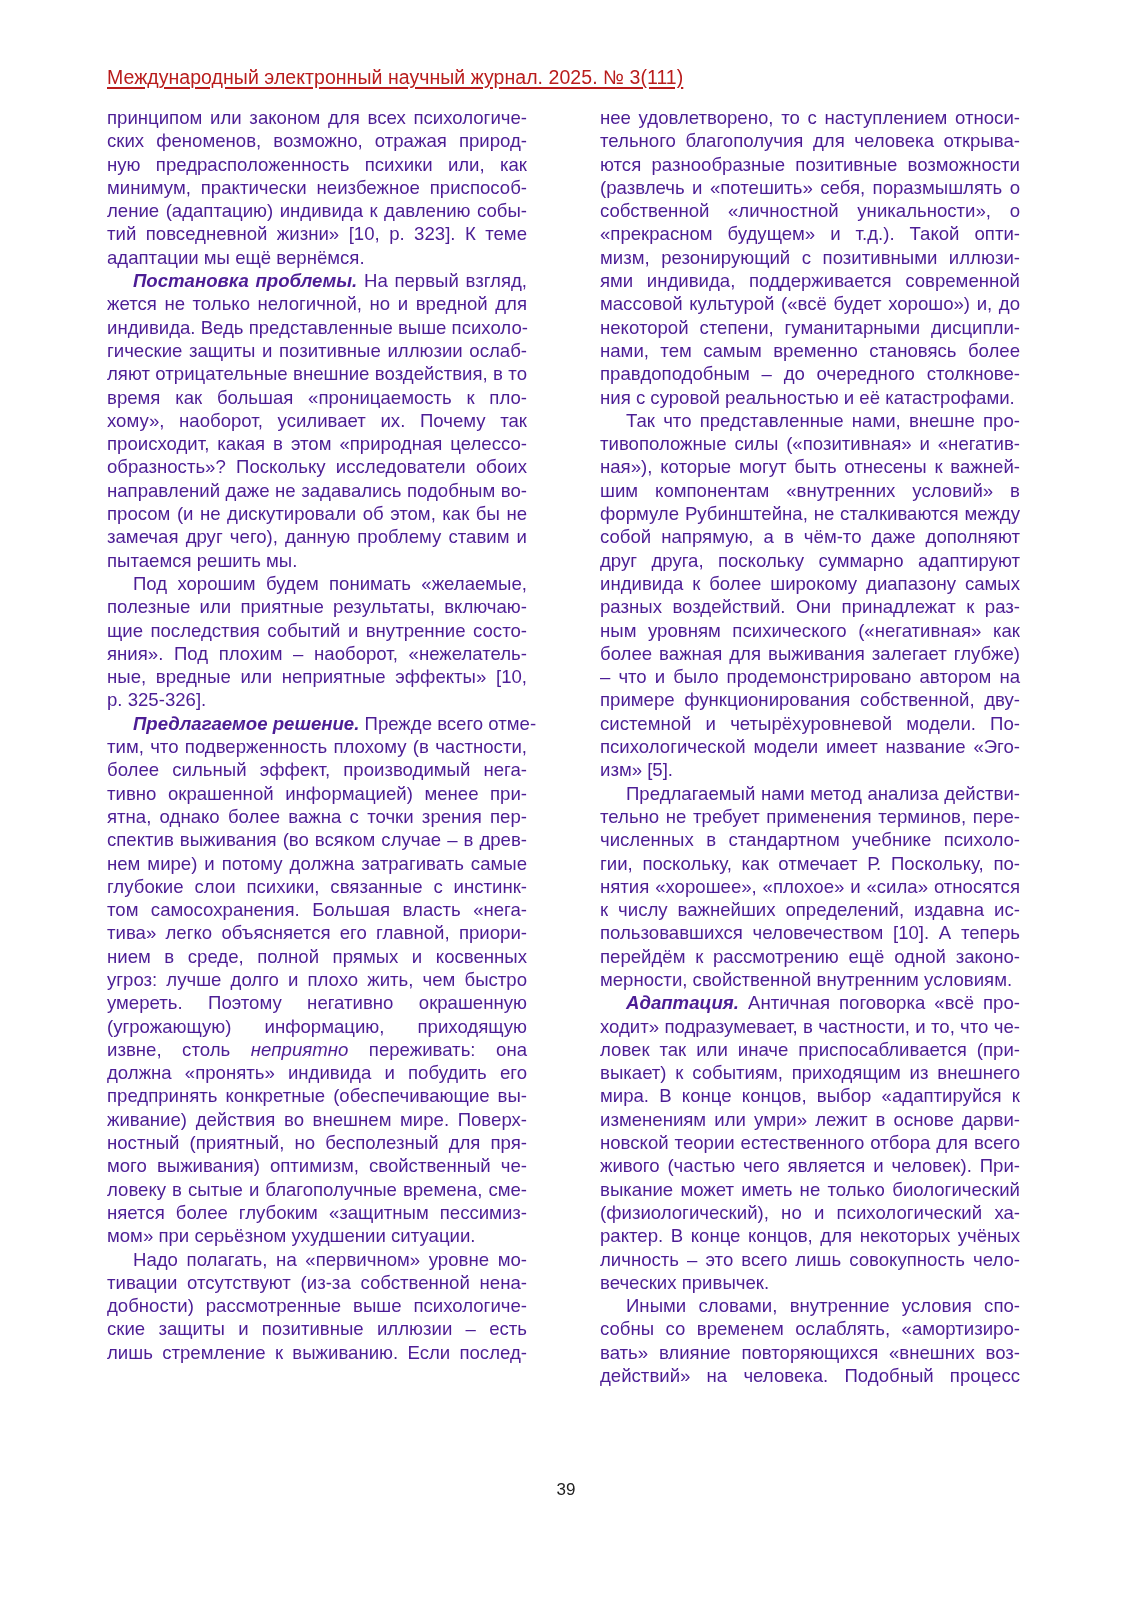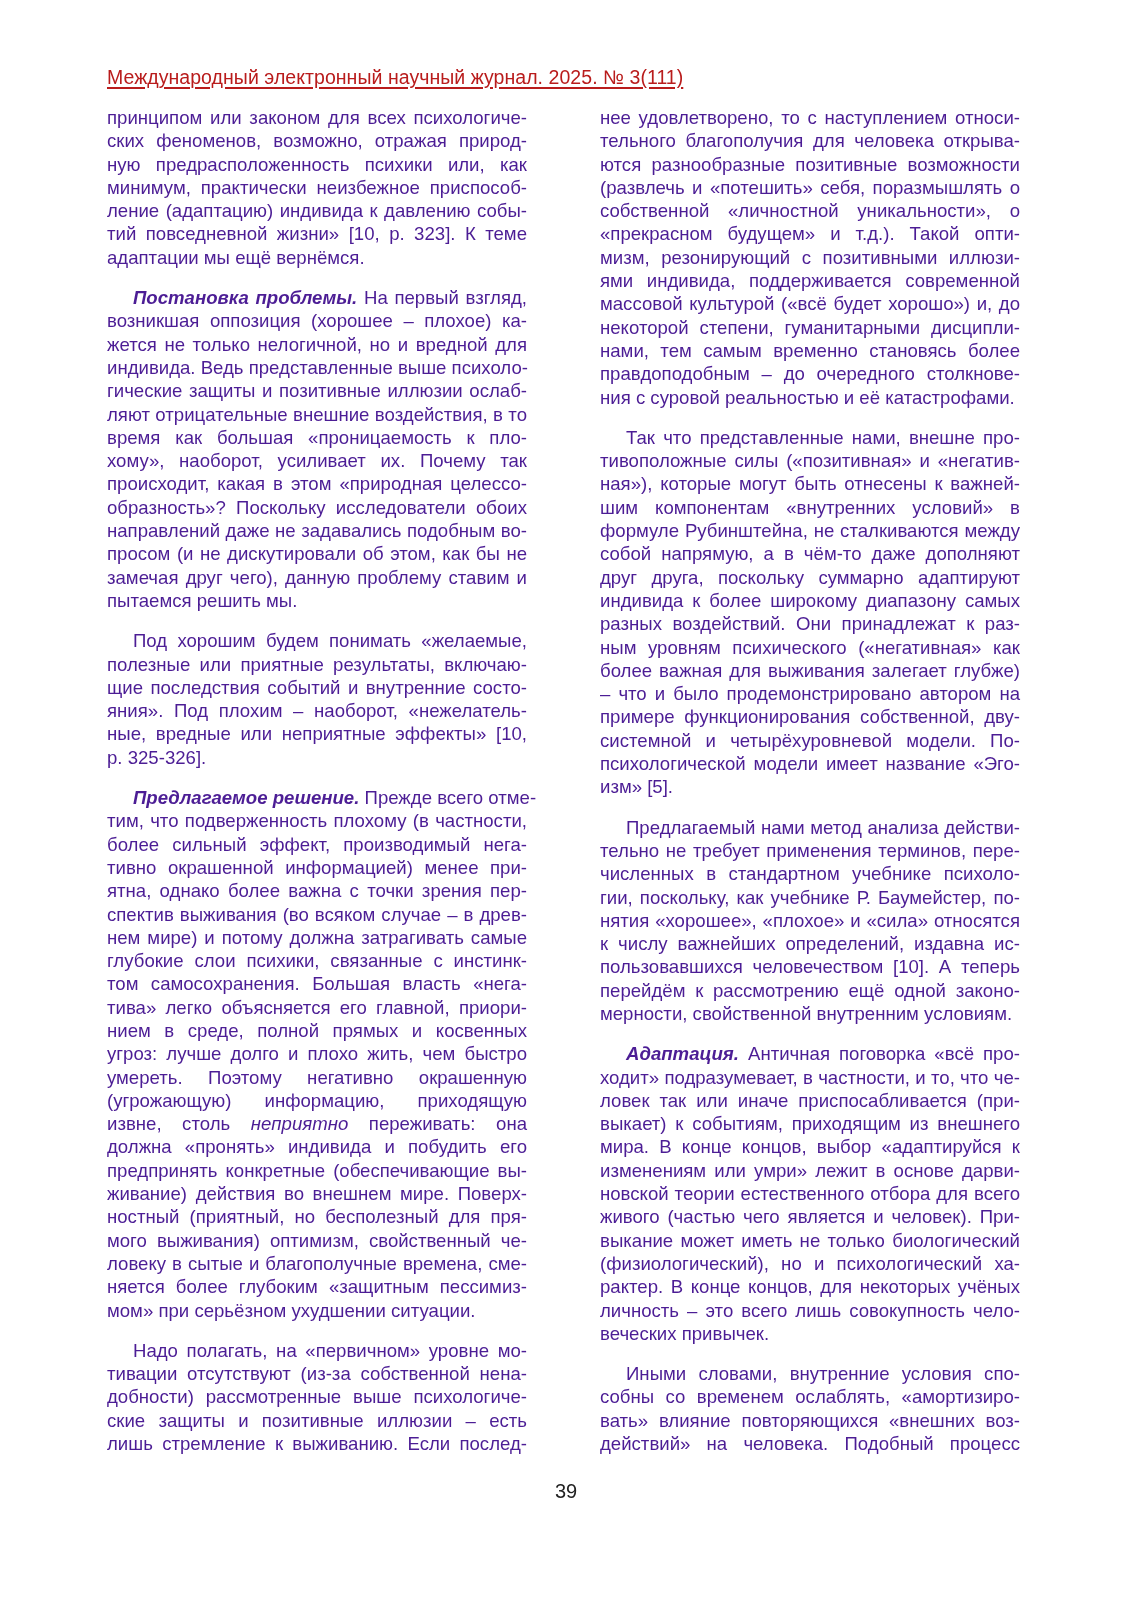--- a/index.html
+++ b/index.html
@@ -15,43 +15,42 @@
     font-family: Liberation Sans, sans-serif; font-size: 18.6px; color: #4c1d95;
     line-height: 23.3px;
   }
   .col.left { left: 107px; }
   .col.right { left: 600px; }
   .line {
     display: block; height: 23.3px; white-space: nowrap;
     text-align: justify; text-align-last: justify;
   }
   .line.last { text-align-last: left; }
-  .line.indent { padding-left: 26px; margin-top: 17px; }
+  .line.indent { padding-left: 26px; }
   .line .bi { font-weight: bold; font-style: italic; }
   .line .it { font-style: italic; }
   .pagenum {
     position: absolute; left: 0; width: 1132px; top: 1480px; text-align: center;
-    font-family: "Liberation Sans", sans-serif; font-size: 20px; color: #222;
+    font-family: "Liberation Sans", sans-serif; font-size: 17px; color: #222;
   }
 </style>
 </head>
 <body>
 
 <div class="header">Международный электронный научный журнал. 2025. № 3(111)</div>
 
 <div class="col left" id="col-left">
     <span class="line"><span>принципом или законом для всех психологиче-</span></span>
     <span class="line"><span>ских феноменов, возможно, отражая природ-</span></span>
     <span class="line"><span>ную предрасположенность психики или, как</span></span>
     <span class="line"><span>минимум, практически неизбежное приспособ-</span></span>
     <span class="line"><span>ление (адаптацию) индивида к давлению собы-</span></span>
     <span class="line"><span>тий повседневной жизни» [10, р. 323]. К теме</span></span>
     <span class="line last"><span>адаптации мы ещё вернёмся.</span></span>
     <span class="line indent"><span class="bi">Постановка проблемы.</span><span> На первый взгляд,</span></span>
-    <span class="line"><span>возникшая оппозиция (хорошее – плохое) ка-</span></span>
     <span class="line"><span>жется не только нелогичной, но и вредной для</span></span>
     <span class="line"><span>индивида. Ведь представленные выше психоло-</span></span>
     <span class="line"><span>гические защиты и позитивные иллюзии ослаб-</span></span>
     <span class="line"><span>ляют отрицательные внешние воздействия, в то</span></span>
     <span class="line"><span>время как большая «проницаемость к пло-</span></span>
     <span class="line"><span>хому», наоборот, усиливает их. Почему так</span></span>
     <span class="line"><span>происходит, какая в этом «природная целессо-</span></span>
     <span class="line"><span>образность»? Поскольку исследователи обоих</span></span>
     <span class="line"><span>направлений даже не задавались подобным во-</span></span>
     <span class="line"><span>просом (и не дискутировали об этом, как бы не</span></span>
@@ -118,21 +117,21 @@
     <span class="line"><span>ным уровням психического («негативная» как</span></span>
     <span class="line"><span>более важная для выживания залегает глубже)</span></span>
     <span class="line"><span>– что и было продемонстрировано автором на</span></span>
     <span class="line"><span>примере функционирования собственной, дву-</span></span>
     <span class="line"><span>системной и четырёхуровневой модели. По-</span></span>
     <span class="line"><span>психологической модели имеет название «Эго-</span></span>
     <span class="line last"><span>изм» [5].</span></span>
     <span class="line indent"><span>Предлагаемый нами метод анализа действи-</span></span>
     <span class="line"><span>тельно не требует применения терминов, пере-</span></span>
     <span class="line"><span>численных в стандартном учебнике психоло-</span></span>
-    <span class="line"><span>гии, поскольку, как учебнике Р. Баумейстер, по-</span></span>
+    <span class="line"><span>гии, поскольку, как отмечает Р. Поскольку, по-</span></span>
     <span class="line"><span>нятия «хорошее», «плохое» и «сила» относятся</span></span>
     <span class="line"><span>к числу важнейших определений, издавна ис-</span></span>
     <span class="line"><span>пользовавшихся человечеством [10]. А теперь</span></span>
     <span class="line"><span>перейдём к рассмотрению ещё одной законо-</span></span>
     <span class="line last"><span>мерности, свойственной внутренним условиям.</span></span>
     <span class="line indent"><span class="bi">Адаптация.</span><span> Античная поговорка «всё про-</span></span>
     <span class="line"><span>ходит» подразумевает, в частности, и то, что че-</span></span>
     <span class="line"><span>ловек так или иначе приспосабливается (при-</span></span>
     <span class="line"><span>выкает) к событиям, приходящим из внешнего</span></span>
     <span class="line"><span>мира. В конце концов, выбор «адаптируйся к</span></span>

